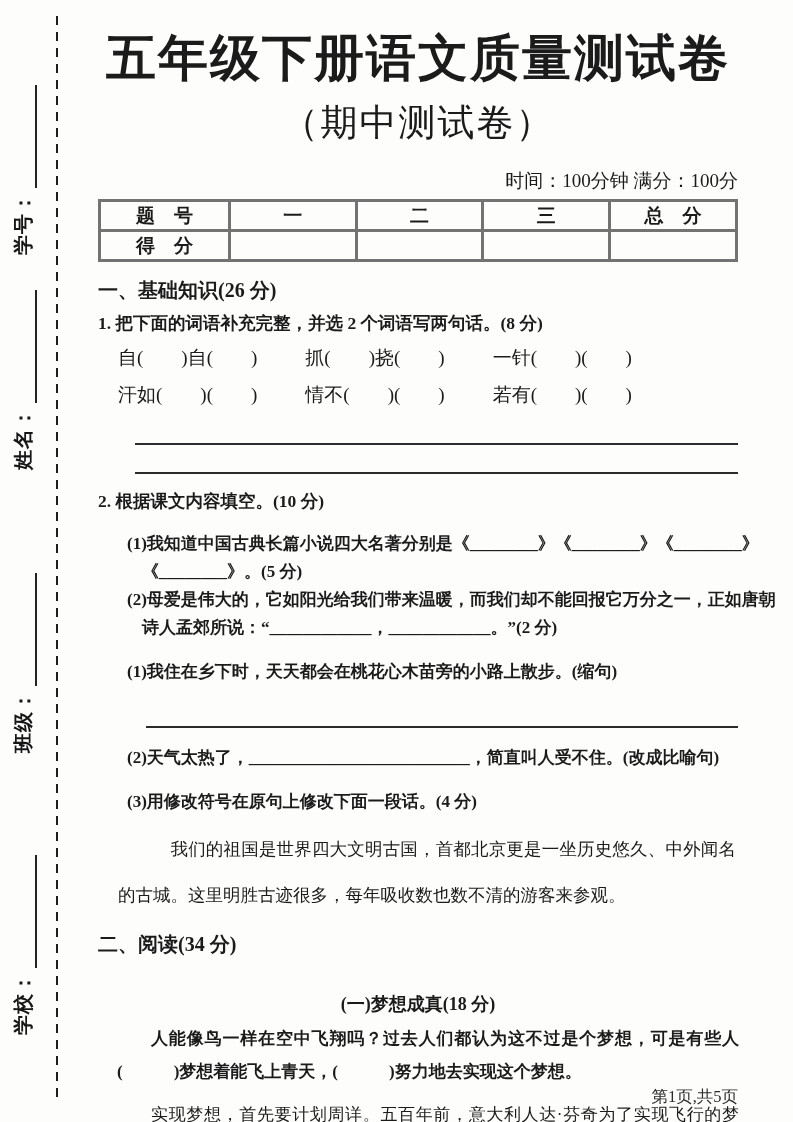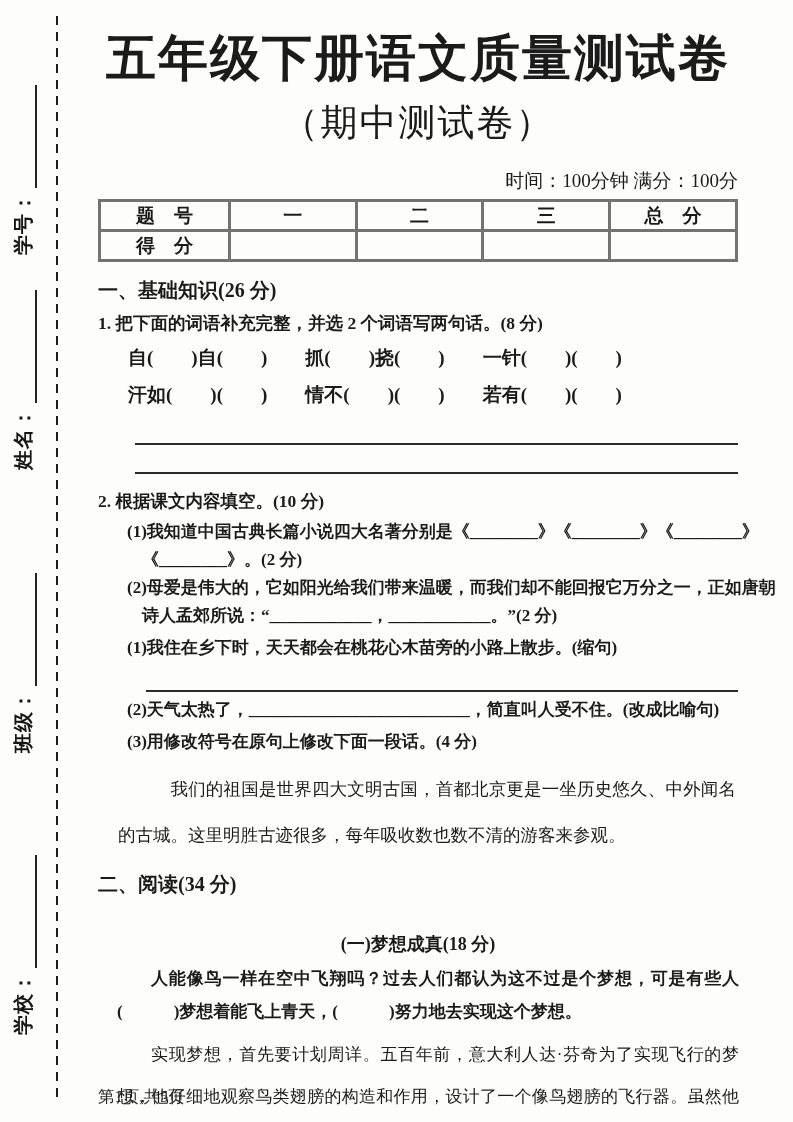--- a/index.html
+++ b/index.html
@@ -37,35 +37,35 @@
 
   table.score-table { width:100%; border-collapse:collapse; margin-top:7px; table-layout:fixed; }
   table.score-table td {
     border:3px solid #737373; height:30px; text-align:center; vertical-align:middle;
     font-size:19px; font-weight:600;
   }
   table.score-table td.c1 { width:20.4%; }
 
   .sec-heading { font-size:20px; font-weight:700; margin-top:16px; line-height:24px; }
   .stem  { font-size:17.5px; font-weight:700; margin:8px 0 0 0; line-height:26px; white-space:nowrap; }
-  .word-row { display:flex; column-gap:38px; margin:7px 0 0 30px; font-size:19px; font-weight:700; line-height:30px; white-space:nowrap; }
+  .word-row { display:flex; column-gap:48px; margin:7px 0 0 20px; font-size:19px; font-weight:400; line-height:30px; white-space:nowrap; }
   .ans-line { margin-left:37px; height:29px; border-bottom:2px solid #2b2b2b; }
   .ans-line.single { margin-left:48px; height:26px; }
   .item { font-size:17px; font-weight:700; margin-left:29px; line-height:28px; white-space:nowrap; }
   .item.cont { margin-left:44px; }
-  .gap4 { margin-top:4px; } .gap6 { margin-top:6px; } .gap14 { margin-top:14px; }
+  .gap4 { margin-top:16px; } .gap6 { margin-top:6px; } .gap14 { margin-top:14px; }
   .edit-passage {
     margin:10px 0 0 20px; width:618px; font-size:17.5px; font-weight:400;
     line-height:46px; text-indent:3em; text-align:justify;
   }
   .reading-title { text-align:center; font-size:18px; font-weight:700; margin-top:35px; line-height:26px; }
   .reading-para1 { margin:5px 0 0 19px; width:622px; font-size:17px; font-weight:600; line-height:33px; text-indent:2em; text-align:justify; }
   .reading-para2 { margin:6px 0 0 19px; width:622px; font-size:17px; font-weight:500; line-height:42px; text-indent:2em; text-align:justify; }
 
-  .page-footer { position:absolute; left:98px; bottom:14px; width:640px; text-align:left; font-size:16.5px; color:#2a2a2a; }
+  .page-footer { position:absolute; left:98px; bottom:14px; width:640px; text-align:right; font-size:16.5px; color:#2a2a2a; }
 </style>
 </head>
 <body>
 
 <div class="page">
 
   <aside class="sidebar">
     <div class="v-field v-f1">
       <div class="v-inner" style="width:170px">
         <span class="v-label">学号：</span>
@@ -129,21 +129,21 @@
     <div class="word-row">
       <span>汗如(　　)(　　)</span>
       <span>情不(　　)(　　)</span>
       <span>若有(　　)(　　)</span>
     </div>
     <div class="ans-line gap6"></div>
     <div class="ans-line"></div>
 
     <div class="stem gap14">2. 根据课文内容填空。(10 分)</div>
     <div class="item gap4">(1)我知道中国古典长篇小说四大名著分别是《________》《________》《________》</div>
-    <div class="item cont">《________》。(2 分)</div>
+    <div class="item cont">《________》。(5 分)</div>
     <div class="item">(2)母爱是伟大的，它如阳光给我们带来温暖，而我们却不能回报它万分之一，正如唐朝</div>
     <div class="item cont">诗人孟郊所说：“____________，____________。”(2 分)</div>
 
     <div class="item gap4">(1)我住在乡下时，天天都会在桃花心木苗旁的小路上散步。(缩句)</div>
     <div class="ans-line single gap4"></div>
     <div class="item gap4">(2)天气太热了，__________________________，简直叫人受不住。(改成比喻句)</div>
     <div class="item gap4">(3)用修改符号在原句上修改下面一段话。(4 分)</div>
     <div class="edit-passage">我们的祖国是世界四大文明古国，首都北京更是一坐历史悠久、中外闻名的古城。这里明胜古迹很多，每年吸收数也数不清的游客来参观。</div>
 
     <div class="sec-heading gap14">二、阅读(34 分)</div>

